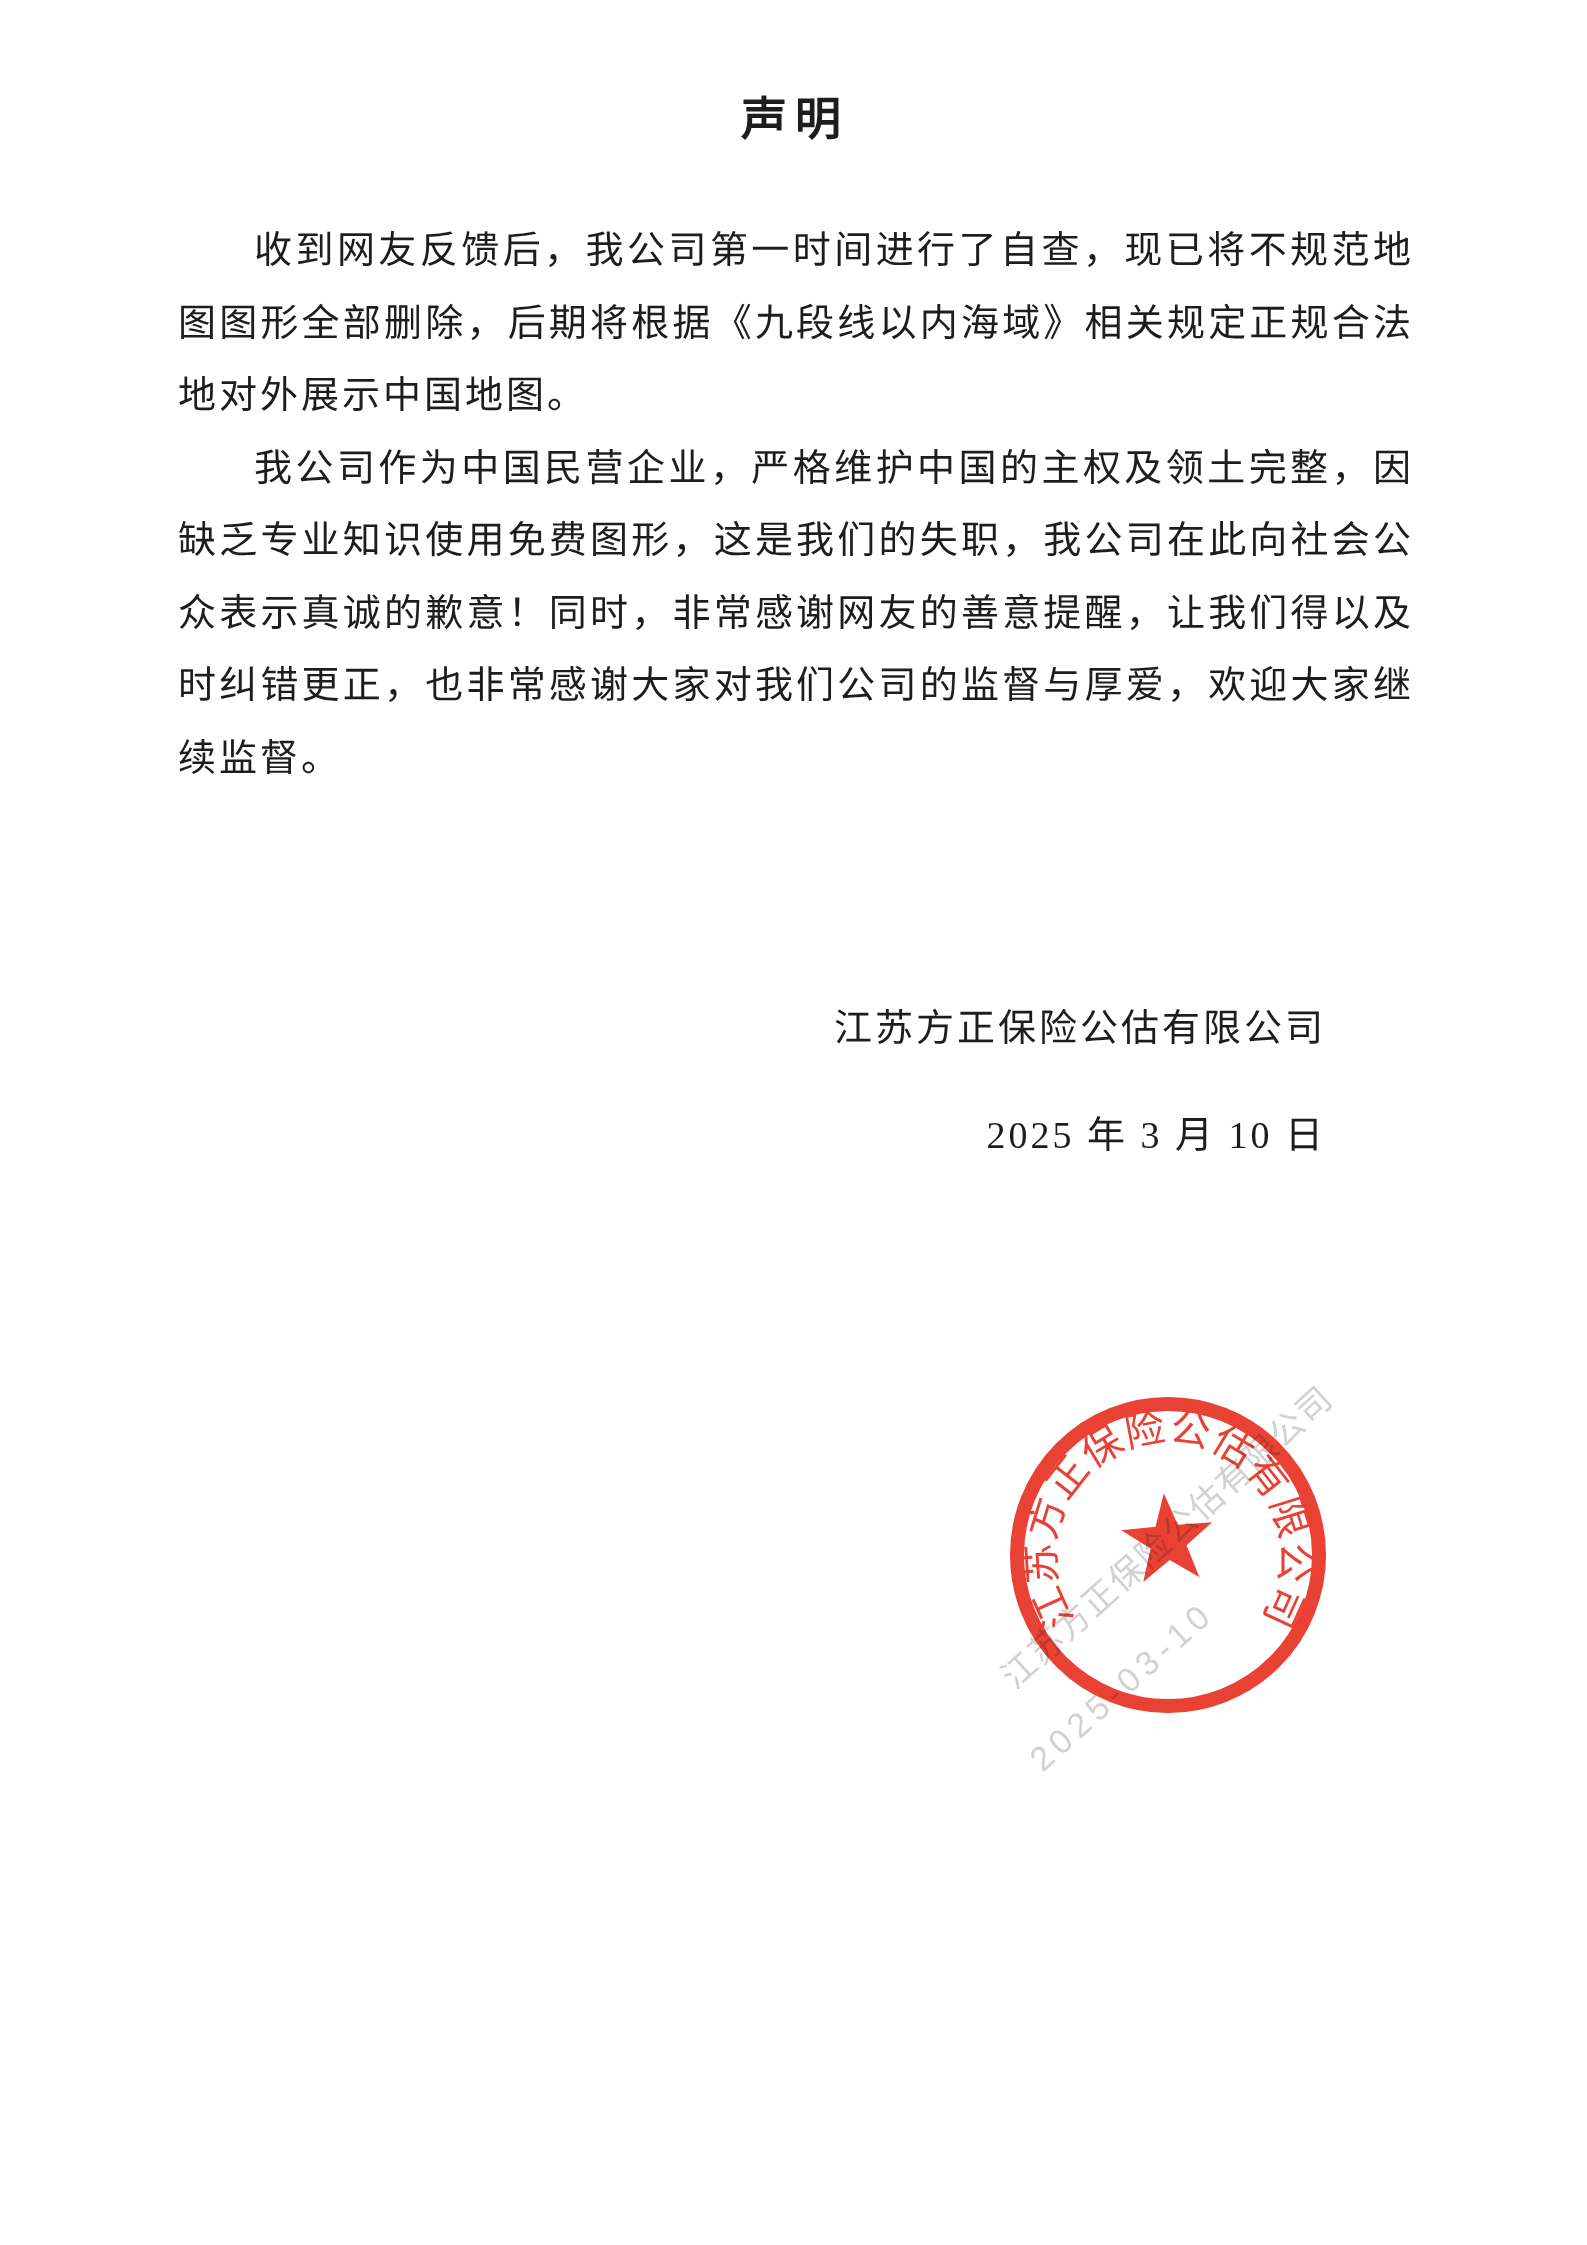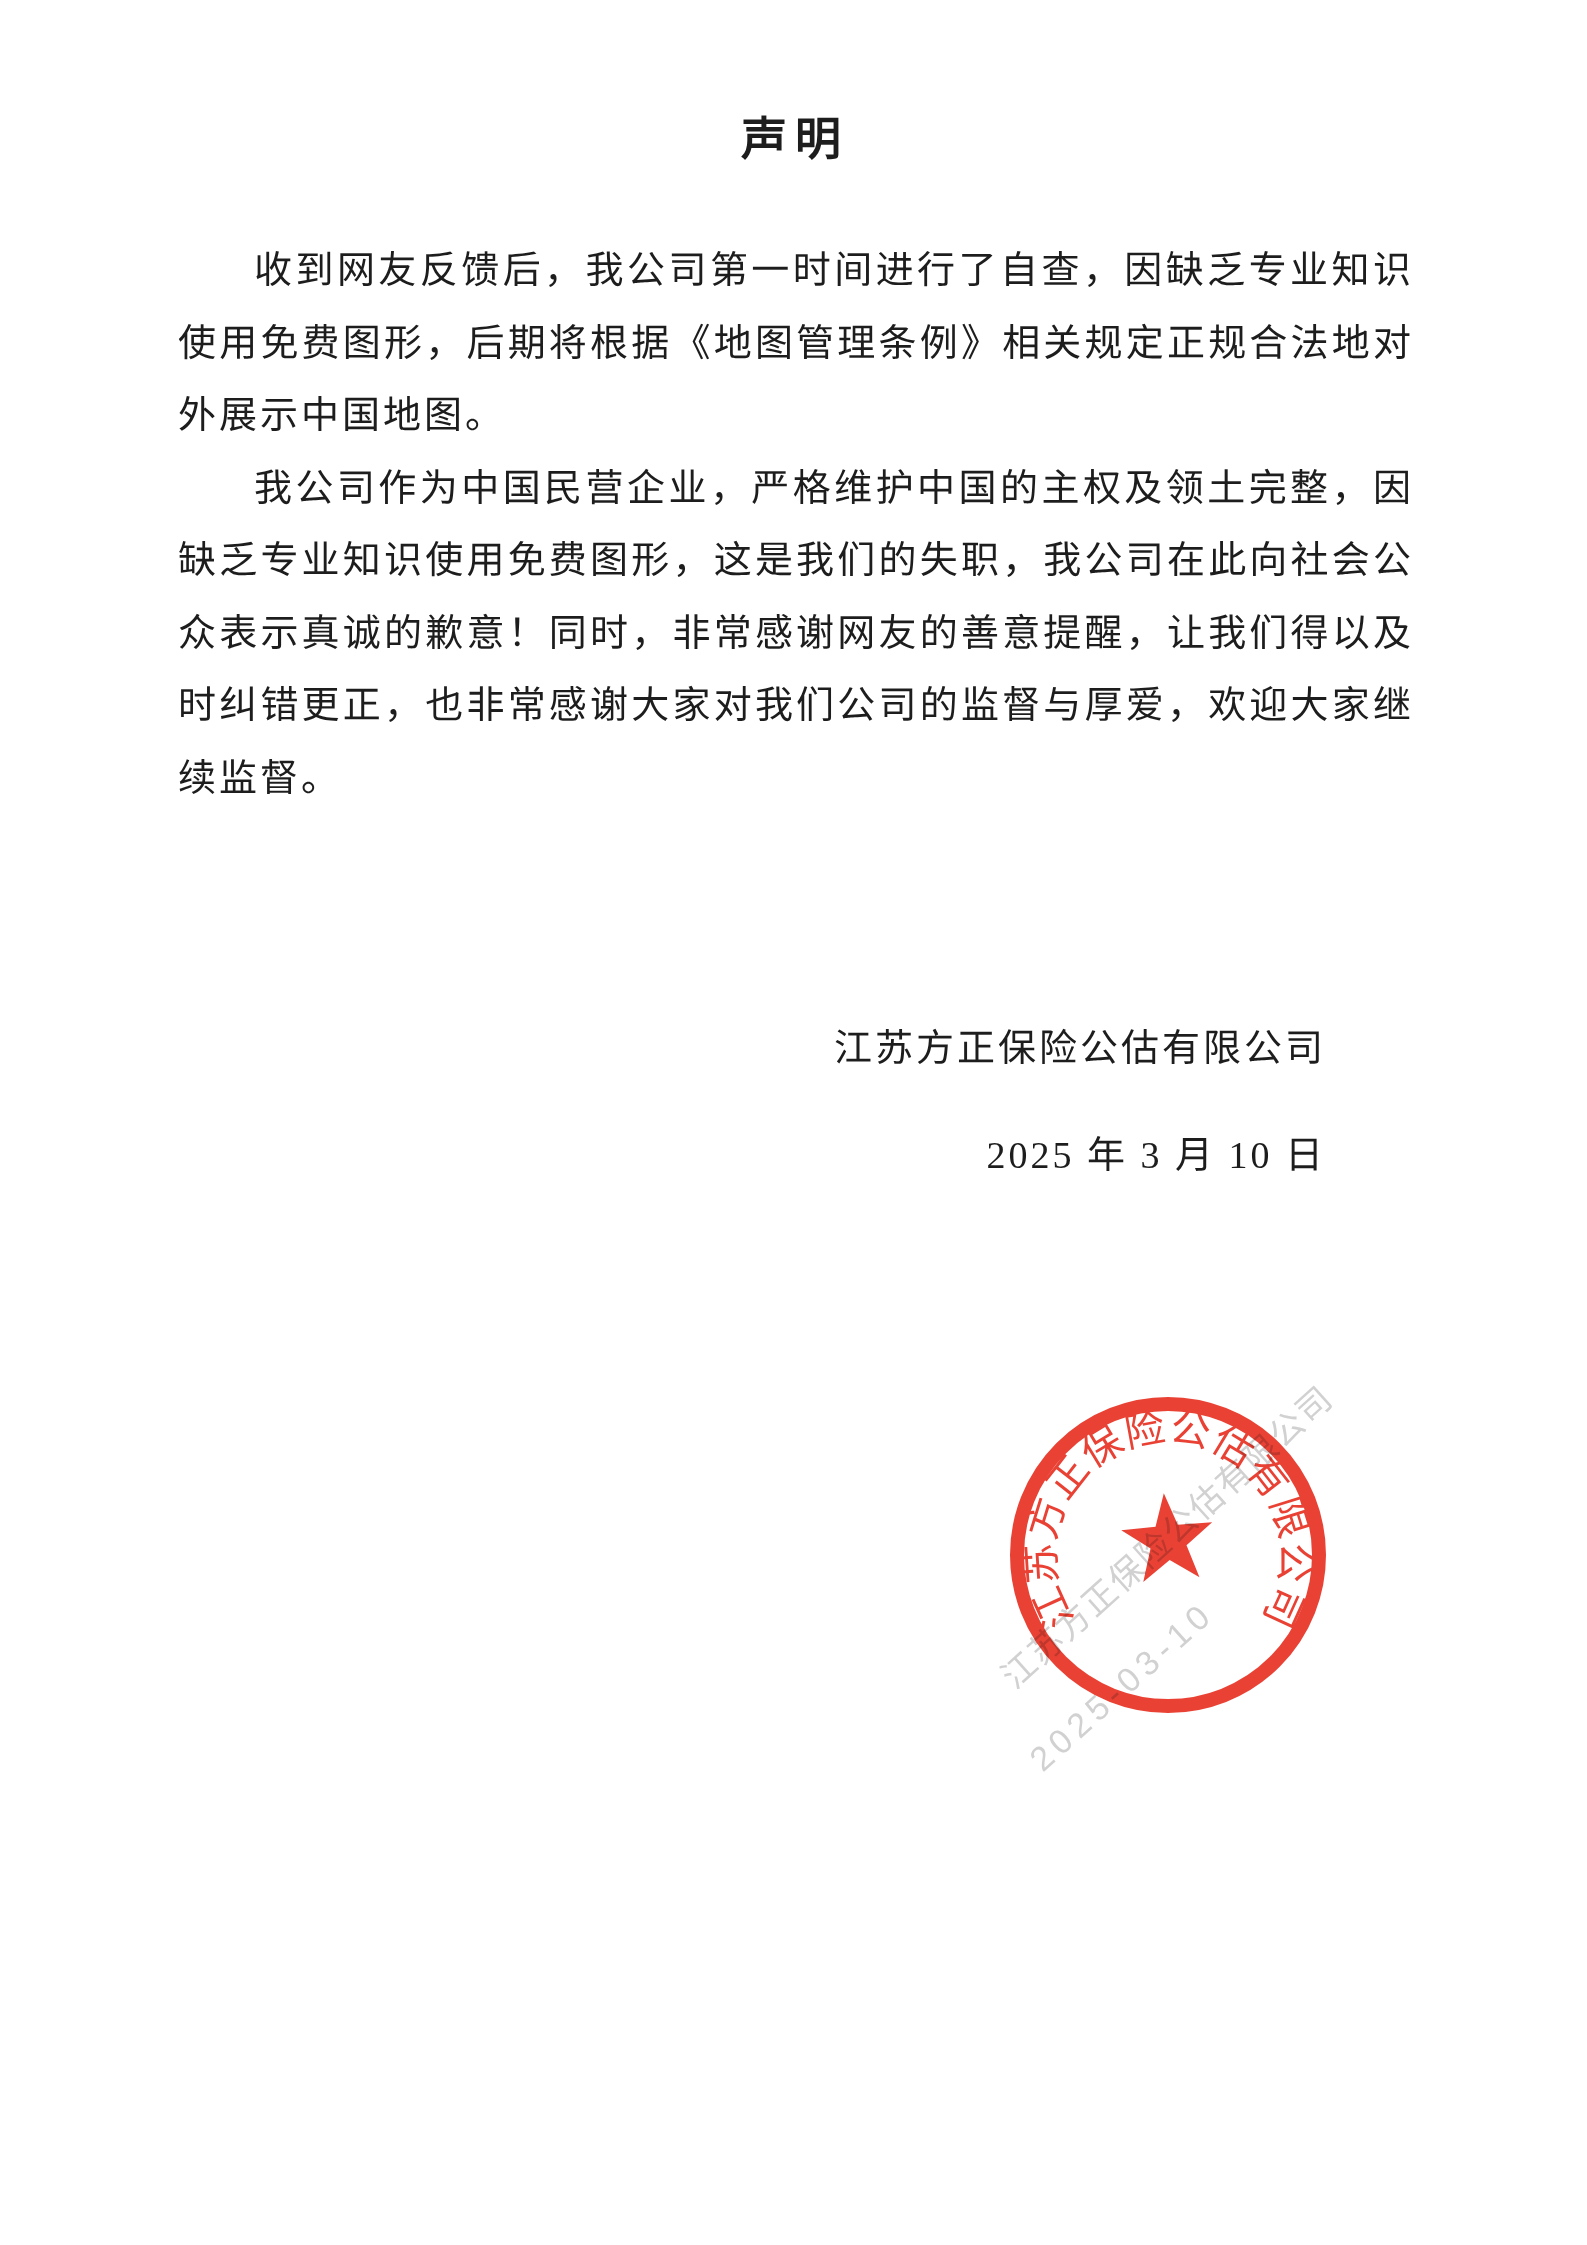--- a/index.html
+++ b/index.html
@@ -17,21 +17,20 @@
     margin:0 auto;
     background:var(--background);
     font-family:"Liberation Serif","DejaVu Serif",serif;
     color:var(--text);
     overflow:hidden;
   }
   .content{
     position:relative;
     z-index:2;
     padding:88px 175px 0 178px;
-    margin-top:20px;
   }
   .doc-title{
     text-align:center;
     font-size:46px;
     font-weight:bold;
     line-height:64px;
     letter-spacing:8px;
   }
   .body-text{
     margin-top:62px;
@@ -105,21 +104,21 @@
 
 <div class="page">
 
   <div class="watermark wm-company">江苏方正保险公估有限公司</div>
   <div class="watermark wm-date">2025-03-10</div>
 
   <div class="content">
     <h1 class="doc-title">声明</h1>
 
     <div class="body-text">
-      <p>收到网友反馈后，我公司第一时间进行了自查，因缺乏专业知识使用免费图形，后期将根据《地图管理条例》相关规定正规合法地对外展示中国地图。</p>
+      <p>收到网友反馈后，我公司第一时间进行了自查，现已将不规范地图图形全部删除，后期将根据《九段线以内海域》相关规定正规合法地对外展示中国地图。</p>
       <p>我公司作为中国民营企业，严格维护中国的主权及领土完整，因缺乏专业知识使用免费图形，这是我们的失职，我公司在此向社会公众表示真诚的歉意！同时，非常感谢网友的善意提醒，让我们得以及时纠错更正，也非常感谢大家对我们公司的监督与厚爱，欢迎大家继续监督。</p>
     </div>
 
     <div class="sig-block">
       <div class="sig-company">江苏方正保险公估有限公司</div>
       <div class="sig-date">2025 年 3 月 10 日</div>
     </div>
   </div>
 
   <div class="seal">

